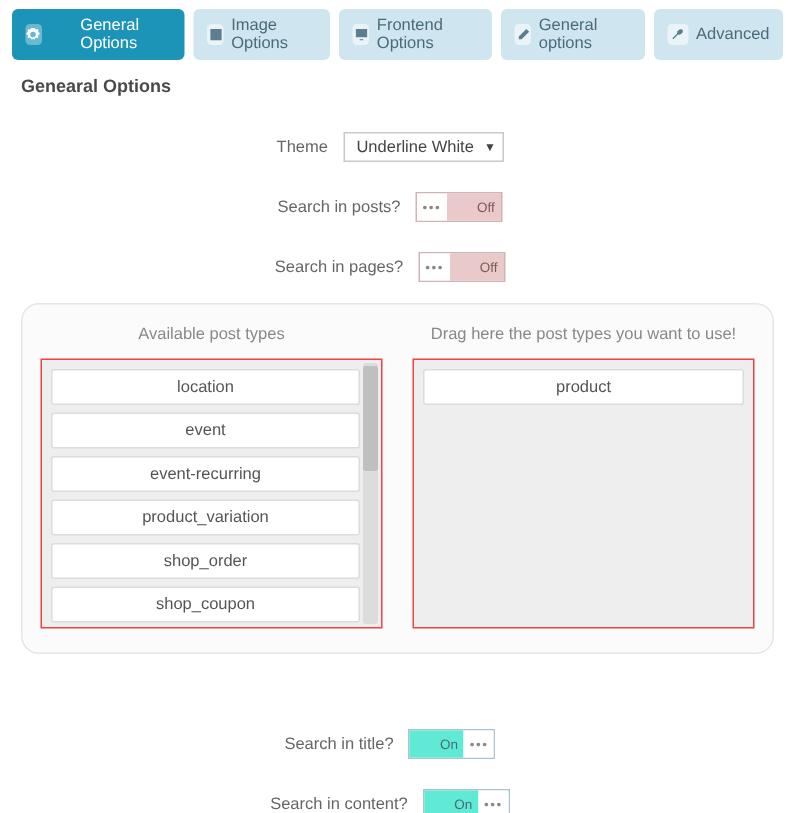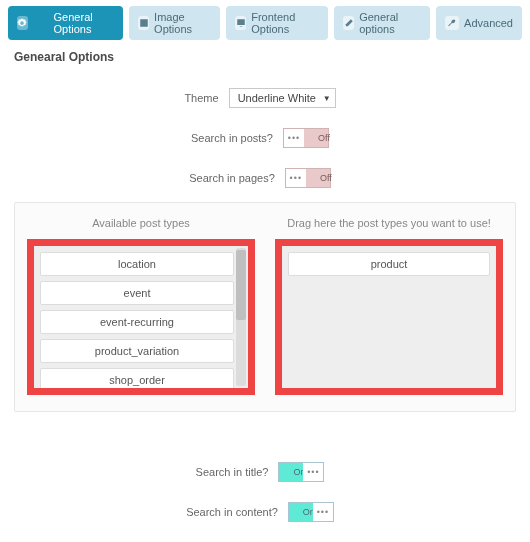--- a/index.html
+++ b/index.html
@@ -42,37 +42,37 @@
   }
   .toggle {
     display: flex; border: 1px solid #d0b3b3; height: 20px; cursor: pointer;
   }
   .toggle.on { border-color: #aac4d1; }
   .toggle .knob {
     width: 20px; display:flex; align-items:center; justify-content:center;
     background:#fff; color:#888; font-size:9px; letter-spacing:1px;
   }
   .toggle .state {
-    width: 24px; display:flex; align-items:center; justify-content:center;
+    width: 36px; display:flex; align-items:center; justify-content:center;
     font-size: 9px;
     padding-left: 16px;
   }
   .toggle.off .state { background:#e9c9c9; color:#7a5a5a; }
   .toggle.on .state  { background:#5eead4; color:#4b6b79; }
   .subhead { text-align: right; font-weight: bold; color: #4a4a4a; font-size: 11.5px; padding: 4px 10px 10px 0; }
   .panel {
-    border: 1px solid #e6e6e6; border-radius: 2px; margin: 0 6px 18px 6px;
+    border: 1px solid #e6e6e6; border-radius: 12px; margin: 0 6px 18px 6px;
     padding: 14px 12px 16px 12px; background: #fbfbfb;
   }
   .cols { display: flex; gap: 20px; }
   .col { flex: 1; }
   .col-title { text-align: center; color: #888; margin-bottom: 10px; }
   .listbox {
-    background: #eeeeee; border: 7px solid #ef4444;
-    height: 156px; overflow: hidden; position: relative;
+    background: #eeeeee; border: 1px solid #ef4444;
+    height: 180px; overflow: hidden; position: relative;
     padding: 6px 14px 6px 6px;
   }
   .scrollbar {
     position: absolute; right: 2px; top: 2px; bottom: 2px; width: 10px;
     background: #dcdcdc; border-radius: 2px;
   }
   .scrollbar-thumb {
     position: absolute; left: 0; right: 0; top: 2px; height: 70px;
     background: #bfbfbf; border-radius: 2px;
   }

